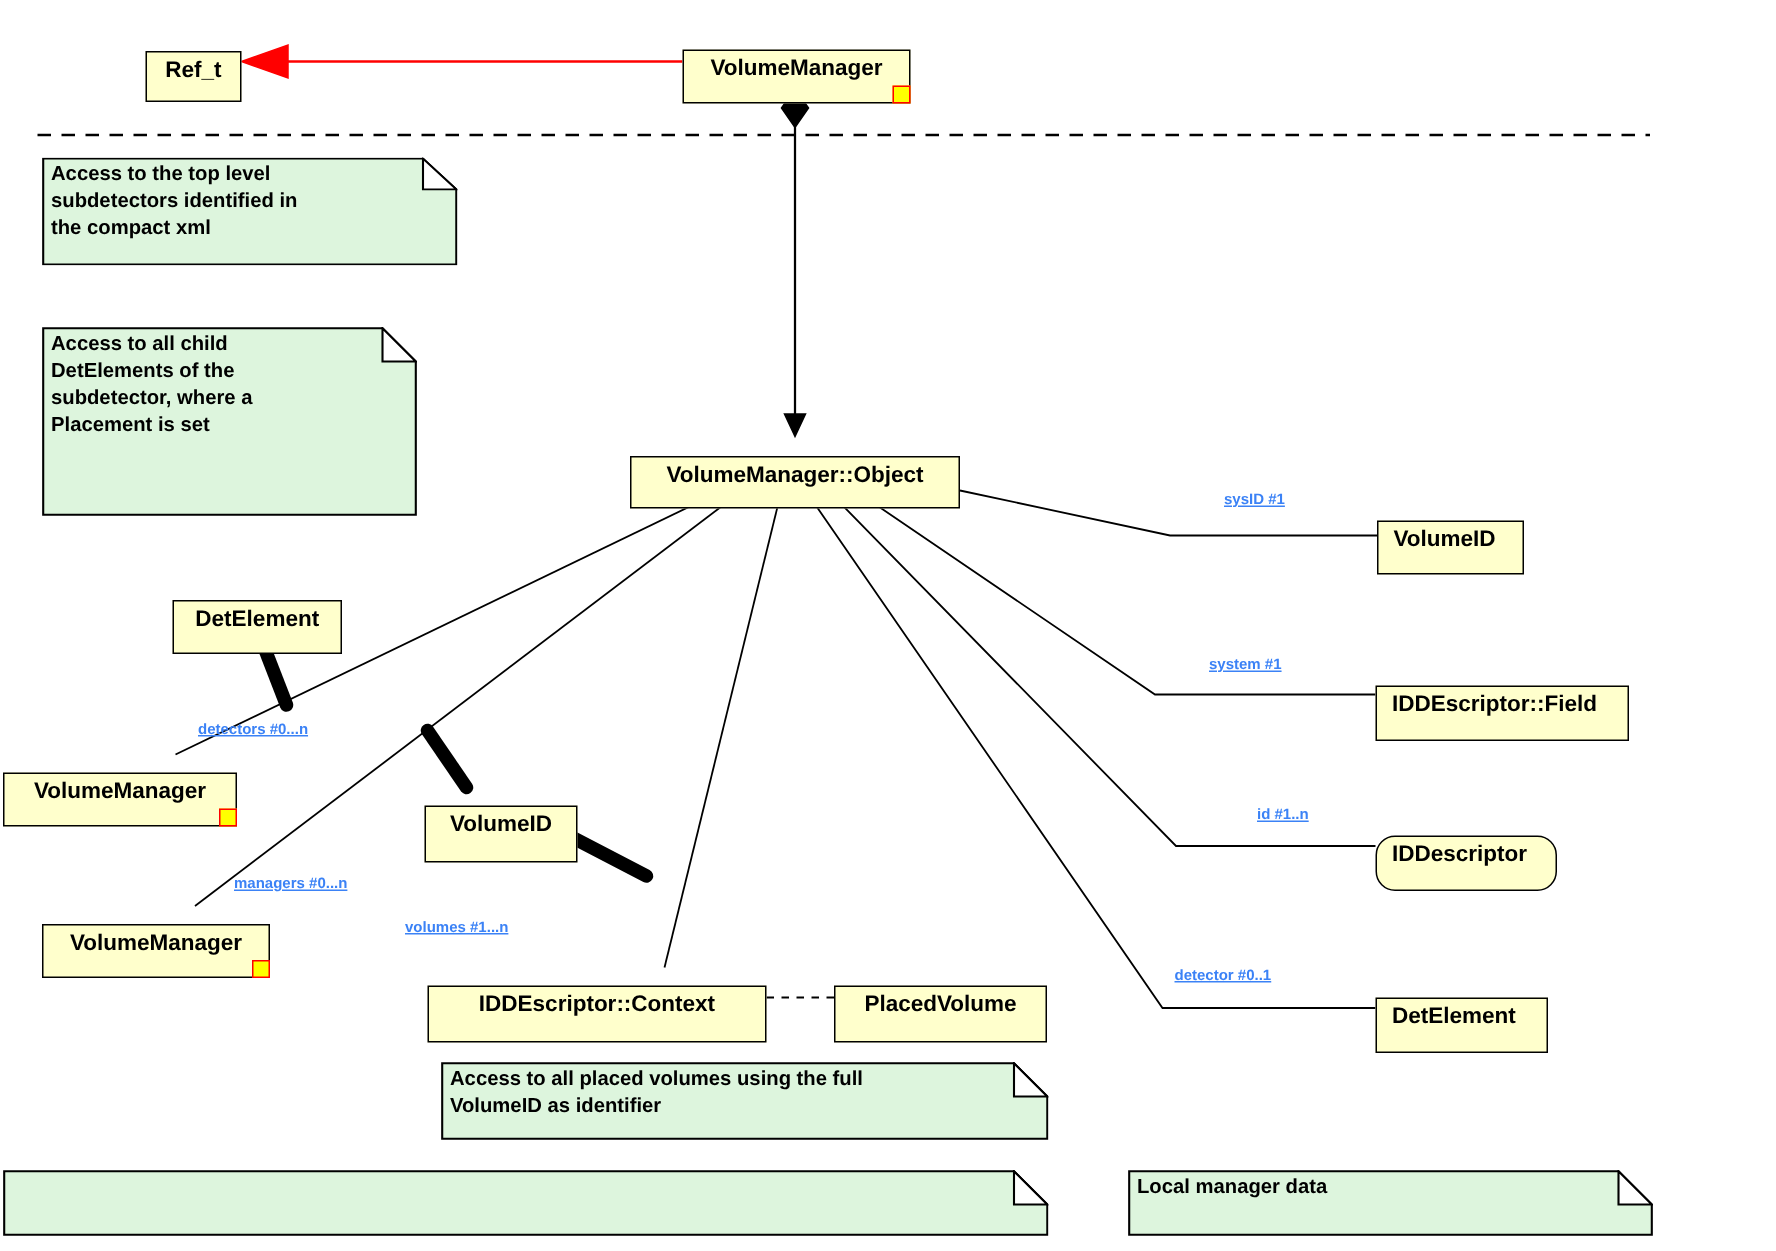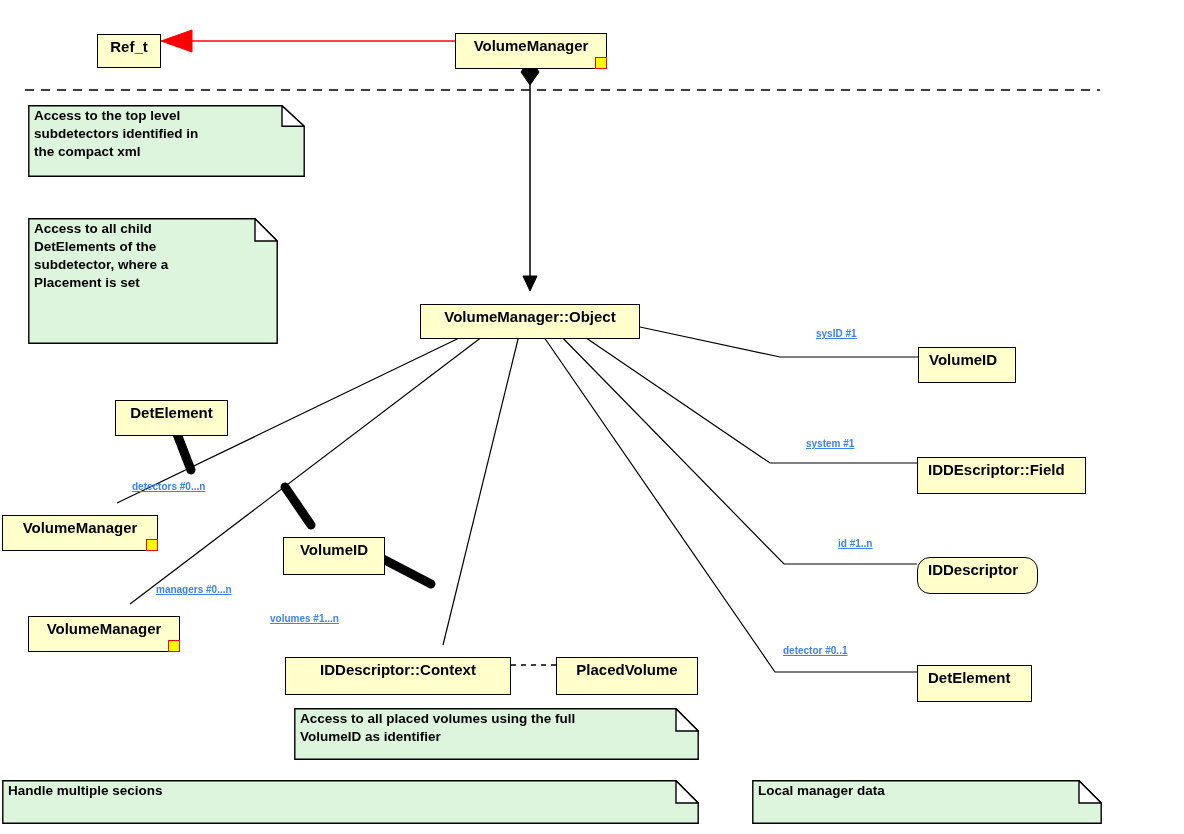--- a/index.html
+++ b/index.html
@@ -149,21 +149,21 @@
         <span class="handle" style="background: rgb(255, 255, 0); border-color: rgb(255, 0, 0);"></span>
       </div>
       <div class="cls" style="left: 283px; top: 525px; width: 102px; height: 38px; background: rgb(255, 255, 204);">
         <span>VolumeID</span>
       </div>
       <div class="cls" style="left: 28px; top: 604px; width: 152px; height: 36px; background: rgb(255, 255, 204);">
         <span>VolumeManager</span>
         <span class="handle" style="background: rgb(255, 255, 0); border-color: rgb(255, 0, 0);"></span>
       </div>
       <div class="cls" style="left: 285px; top: 645px; width: 226px; height: 38px; background: rgb(255, 255, 204);">
-        <span>IDDescriptor::Context</span>
+        <span>IDDEscriptor::Context</span>
       </div>
       <div class="cls" style="left: 556px; top: 645px; width: 142px; height: 38px; background: rgb(255, 255, 204);">
         <span>PlacedVolume</span>
       </div>
       <div class="cls leftal" style="left: 918px; top: 335px; width: 98px; height: 36px; background: rgb(255, 255, 204);">
         <span>VolumeID</span>
       </div>
       <div class="cls leftal" style="left: 917px; top: 445px; width: 169px; height: 37px; background: rgb(255, 255, 204);">
         <span>IDDEscriptor::Field</span>
       </div>
@@ -201,21 +201,20 @@
           <path d="M382,0.8 L382,23 L404.2,23 Z" fill="#ffffff" stroke="#000000" stroke-width="1.4"></path>
         </svg>
         <div class="txt">Access to all placed volumes using the full
 VolumeID as identifier</div>
       </div>
       <div class="note" style="left: 2px; top: 780px; width: 697px; height: 44px;">
         <svg class="body" viewBox="0 0 697 44" preserveAspectRatio="none">
           <path d="M0.8,0.8 L674,0.8 L696.2,23 L696.2,43.2 L0.8,43.2 Z" fill="#ddf5dd" stroke="#000000" stroke-width="1.4"></path>
           <path d="M674,0.8 L674,23 L696.2,23 Z" fill="#ffffff" stroke="#000000" stroke-width="1.4"></path>
         </svg>
-        <div class="txt">Handle multiple secions</div>
       </div>
       <div class="note" style="left: 752px; top: 780px; width: 350px; height: 44px;">
         <svg class="body" viewBox="0 0 350 44" preserveAspectRatio="none">
           <path d="M0.8,0.8 L327,0.8 L349.2,23 L349.2,43.2 L0.8,43.2 Z" fill="#ddf5dd" stroke="#000000" stroke-width="1.4"></path>
           <path d="M327,0.8 L327,23 L349.2,23 Z" fill="#ffffff" stroke="#000000" stroke-width="1.4"></path>
         </svg>
         <div class="txt">Local manager data</div>
       </div>
     </div>
 

